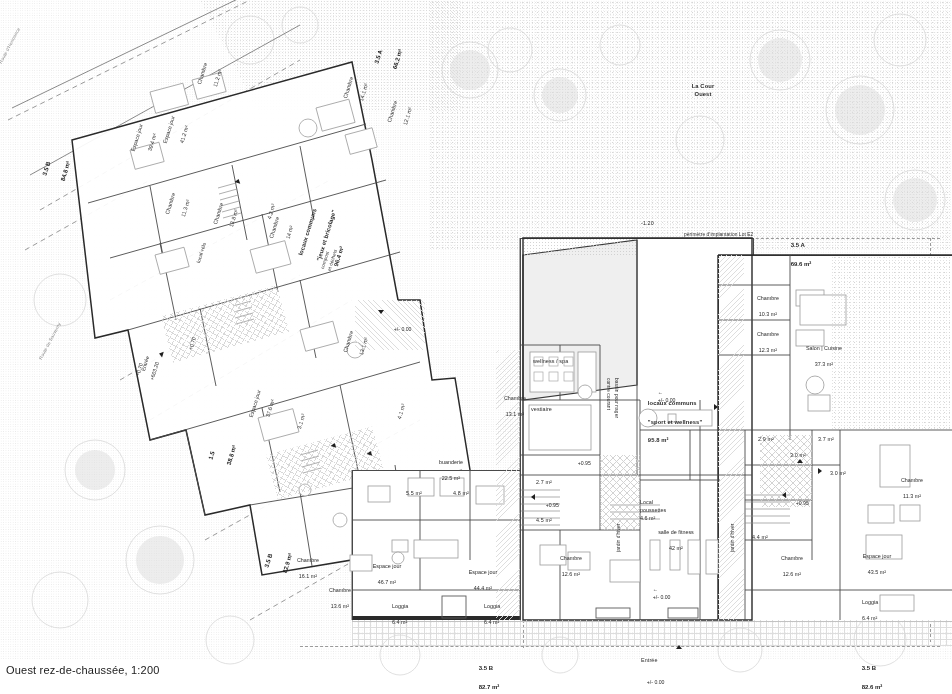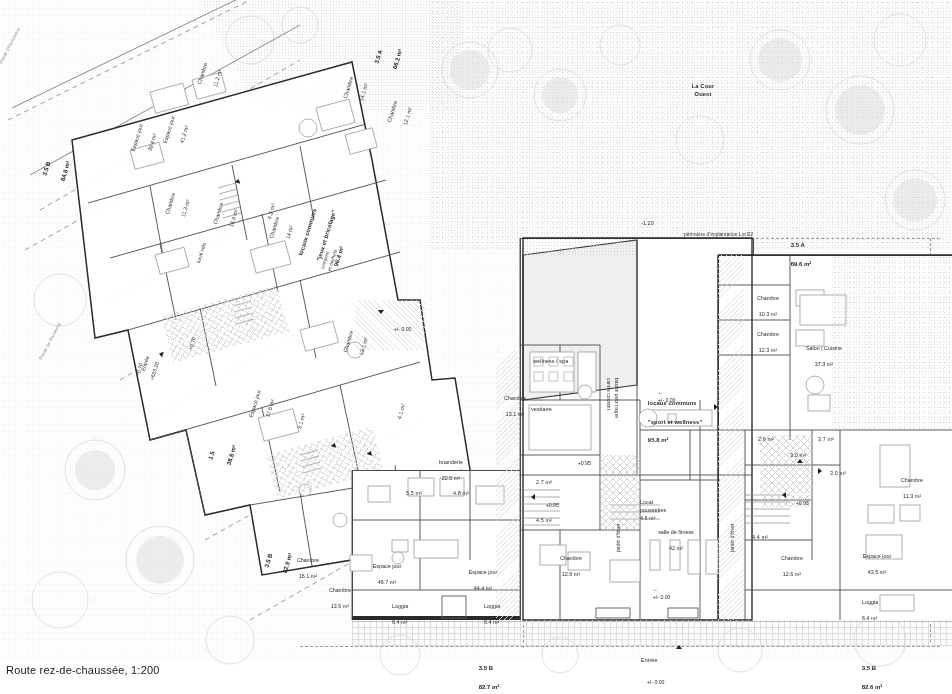--- a/index.html
+++ b/index.html
@@ -333,21 +333,21 @@
   </svg>
 
   <div class="wash tiles" style="left:600px;top:455px;width:40px;height:75px;opacity:.9;"></div>
   <div class="wash tiles" style="left:760px;top:435px;width:52px;height:72px;opacity:.9;"></div>
   <div class="wash hatch135" style="left:718px;top:255px;width:26px;height:365px;opacity:.95;"></div>
   <div class="wash hatch135" style="left:496px;top:350px;width:24px;height:270px;opacity:.95;"></div>
   <div class="wash paving" style="left:352px;top:620px;width:600px;height:26px;opacity:.85;"></div>
   <div class="wash dots" style="left:523px;top:238px;width:114px;height:18px;opacity:.8;"></div>
   <div class="wash gravel" style="left:832px;top:255px;width:120px;height:175px;opacity:.8;"></div>
 
-  <div id="title">Route rez-de-chaussée, 1:200</div>
+  <div id="title">Ouest rez-de-chaussée, 1:200</div>
 
   <div class="lbl b" style="left:683px;top:82px;text-align:center;white-space:pre-line;width:40px;">La Cour Ouest</div>
   <div class="lbl" style="left:684px;top:232px;font-size:4.8px;">périmètre d'implantation Lot E2</div>
   <div class="lbl" style="left:641px;top:220px;">-1.20</div>
 
   <div class="lbl" style="left:-2px;top:62px;transform:rotate(-62deg);transform-origin:left top;
               font-size:4.6px;color:#8a8a8a;">Route d'Hermance</div>
   <div class="lbl" style="left:38px;top:358px;transform:rotate(-62deg);transform-origin:left top;
               font-size:4.6px;color:#8a8a8a;">Route de Sauverny</div>
 

